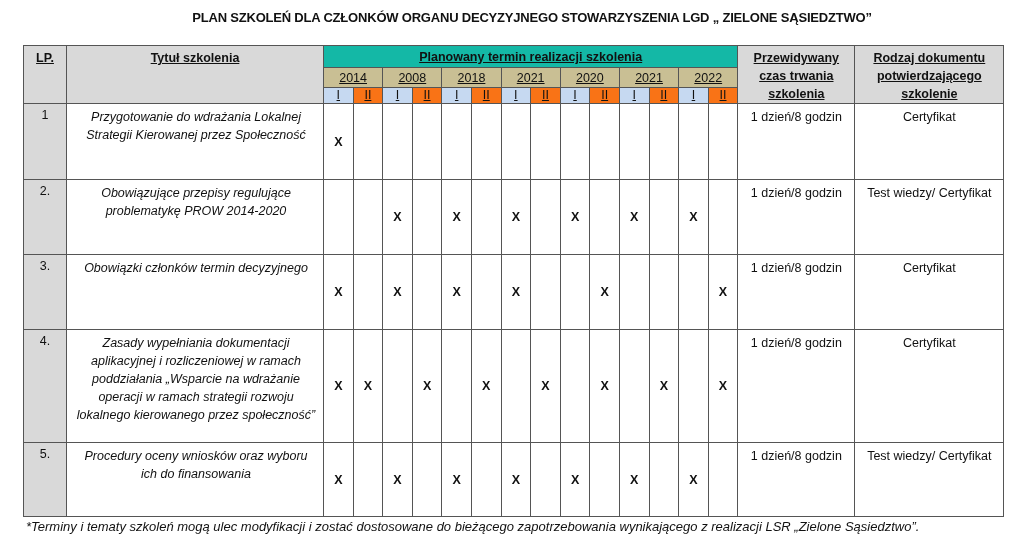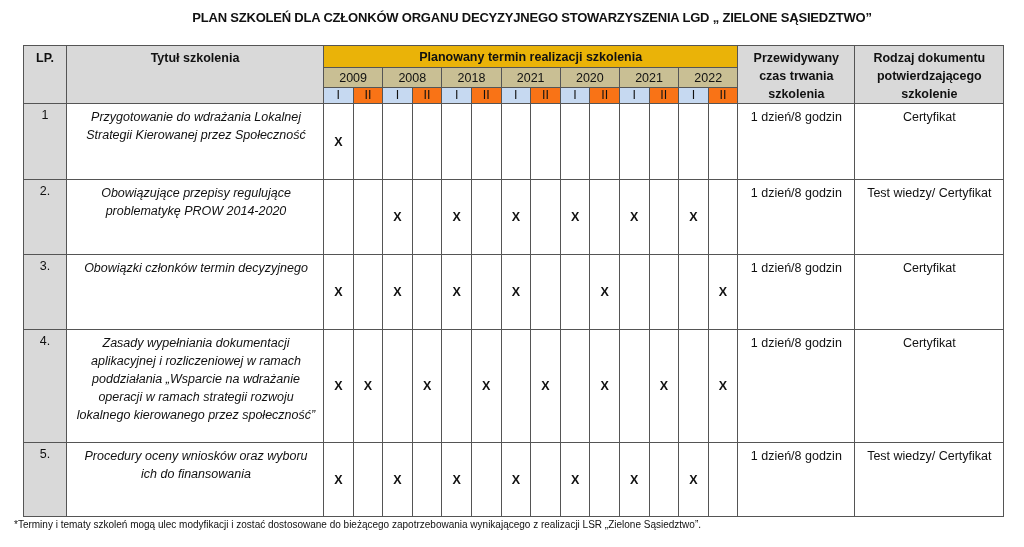--- a/index.html
+++ b/index.html
@@ -3,32 +3,32 @@
 <meta charset="utf-8">
 <style>
   html, body { margin:0; padding:0; background:#ffffff; }
   body { width:1024px; height:547px; position:relative; overflow:hidden;
          font-family:"Liberation Sans", "DejaVu Sans", sans-serif; color:#111; }
   .title { position:absolute; top:10px; left:0; width:1024px; text-align:center;
            font-size:13px; font-weight:bold; letter-spacing:-0.2px;margin-left:20px; }
   table.plan { position:absolute; top:45px; left:23px; border-collapse:collapse;
                table-layout:fixed; width:981px; }
   table.plan td, table.plan th { border:1px solid #555; padding:0; font-size:12.5px; }
-  th { font-weight:bold; }
+  th { font-weight:bold;text-decoration:underline; }
   .hdr-grey { background:#d9d9d9; vertical-align:top; }
-  .hdr-plan { background:#eab308; height:21px; font-size:13px; }
+  .hdr-plan { background:#14b8a6; height:21px; font-size:13px; }
   .year { background:#c9bf94; font-weight:normal; height:18px; font-size:13px; }
   .sem-i { background:#c6d9f1; font-weight:normal; height:15px; font-size:11px; }
   .sem-ii { background:#f97316; font-weight:normal; height:15px; font-size:11px; }
   .lp-cell { background:#d9d9d9; text-align:center; vertical-align:top; padding-top:4px !important; }
   .tyt-cell { vertical-align:top; font-style:italic; padding:4px 6px 0 8px !important; line-height:18px; text-align:center; }
   .mark-cell { text-align:center; vertical-align:middle; font-weight:bold; font-size:13px; }
   .dur-cell, .doc-cell { vertical-align:top; text-align:center; padding-top:4px !important; line-height:18px; }
   .hdr-wrap { line-height:18px; padding-top:3px !important; }
-  .footnote { position:absolute; top:519px; left:14px; font-size:10px; }
+  .footnote { position:absolute; top:519px; left:26px; font-size:13px; font-style:italic; }
   .r1 { height:76px; } .r2 { height:75px; } .r3 { height:75px; } .r4 { height:113px; } .r5 { height:74px; }
 </style>
 </head>
 <body>
 
 <div class="title">PLAN SZKOLEŃ  DLA CZŁONKÓW ORGANU DECYZYJNEGO  STOWARZYSZENIA LGD „ ZIELONE SĄSIEDZTWO”</div>
 
 <table class="plan">
   <colgroup>
     <col style="width:43px">
@@ -52,21 +52,21 @@
   </colgroup>
   <thead>
     <tr>
       <th rowspan="3" class="hdr-grey hdr-wrap">LP.</th>
       <th rowspan="3" class="hdr-grey hdr-wrap">Tytuł szkolenia</th>
       <th colspan="14" class="hdr-plan">Planowany termin realizacji szkolenia</th>
       <th rowspan="3" class="hdr-grey hdr-wrap">Przewidywany czas trwania szkolenia</th>
       <th rowspan="3" class="hdr-grey hdr-wrap">Rodzaj dokumentu potwierdzającego szkolenie</th>
     </tr>
     <tr id="year-row">
-        <th colspan="2" class="year">2009</th>
+        <th colspan="2" class="year">2014</th>
         <th colspan="2" class="year">2008</th>
         <th colspan="2" class="year">2018</th>
         <th colspan="2" class="year">2021</th>
         <th colspan="2" class="year">2020</th>
         <th colspan="2" class="year">2021</th>
         <th colspan="2" class="year">2022</th>
       </tr>
     <tr id="sem-row">
         <th class="sem-i">I</th>
         <th class="sem-ii">II</th>

